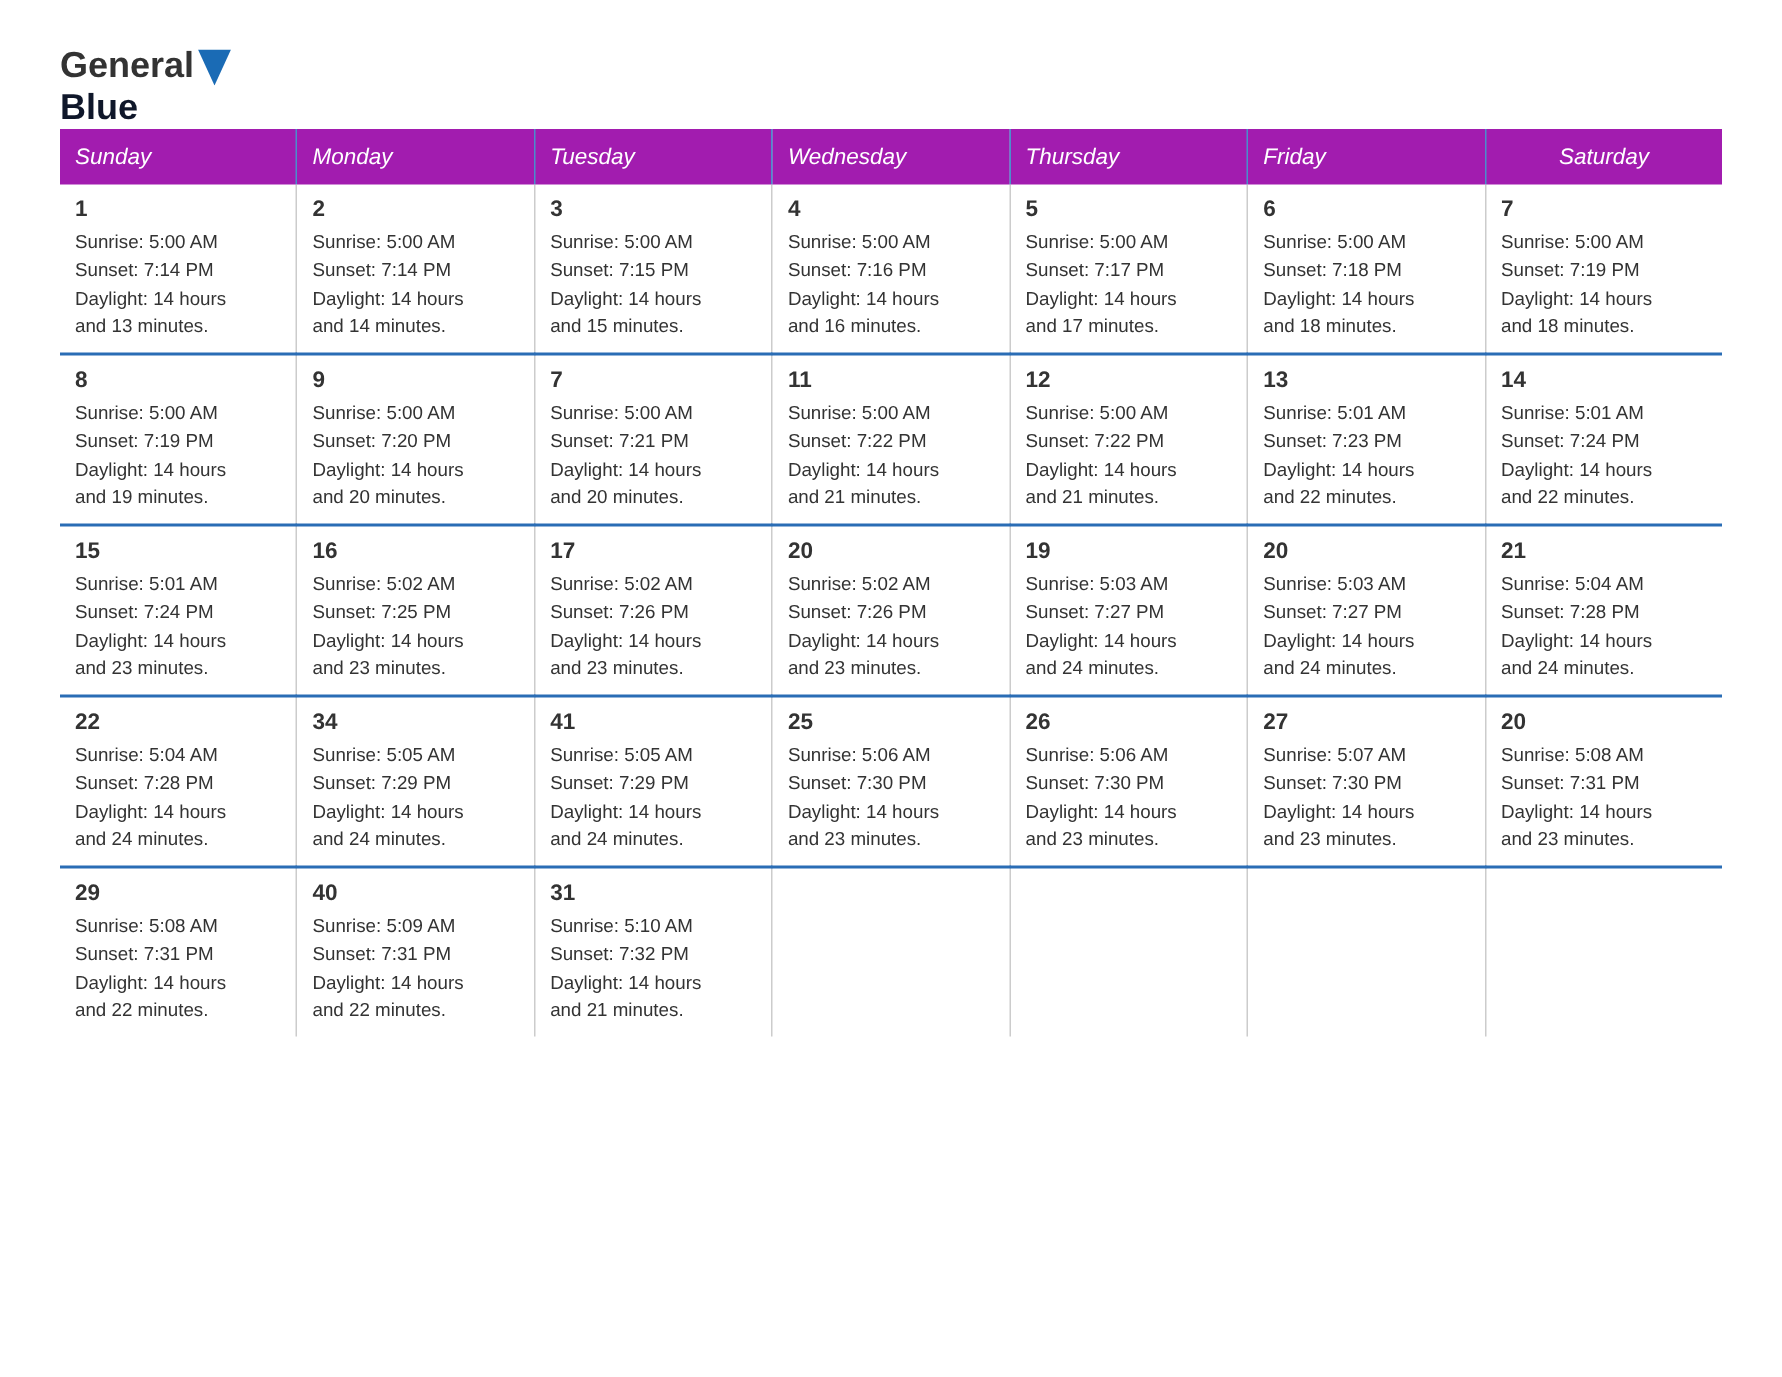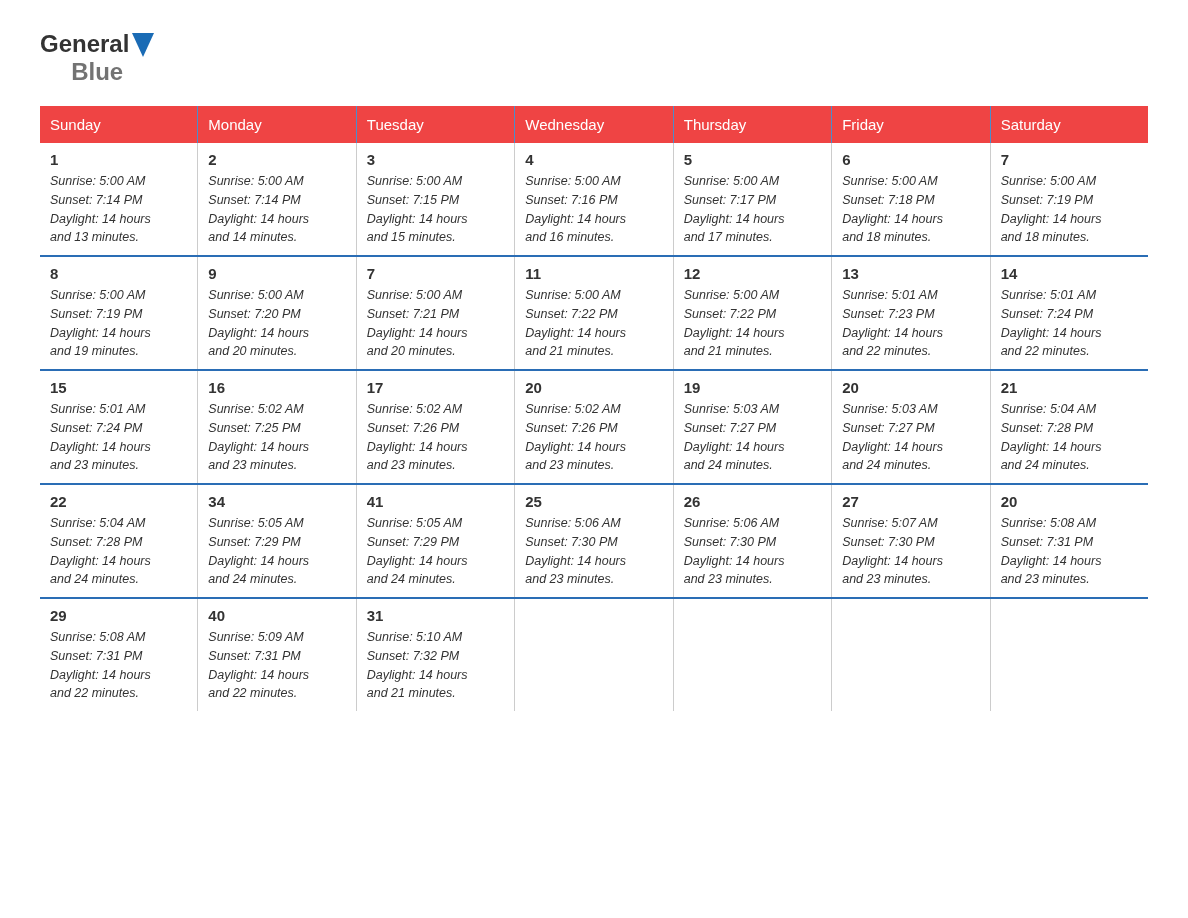--- a/index.html
+++ b/index.html
@@ -7,22 +7,20 @@
       font-family: Arial, sans-serif;
       background: #fff;
       padding: 30px 40px;
       width: 1188px;
       min-height: 918px;
     }
     .header {
       display: flex;
       justify-content: space-between;
       align-items: flex-start;
-      margin-bottom: 20px;
-      text-align: center;
     }
     .logo-wrapper {
       display: flex;
       flex-direction: column;
     }
     .logo-line1 {
       display: flex;
       align-items: center;
     }
     .title-block {
@@ -37,32 +35,34 @@
     .subtitle {
       font-size: 20px;
       color: #555;
       margin-top: 4px;
     }
     table {
       width: 100%;
       border-collapse: collapse;
     }
     thead tr {
-      background-color: #ef4444;
+      background-color: #a21caf;
       color: #fff;
+      font-style: italic;
     }
     thead th {
       padding: 10px 10px;
       text-align: left;
       font-size: 15px;
       font-weight: normal;
       border-right: 1px solid #4a8dcc;
     }
     thead th:last-child {
       border-right: none;
+      text-align: center;
     }
     tbody tr {
       border-top: 2px solid #2a6db5;
     }
     tbody tr:first-child {
       border-top: none;
     }
     tbody td {
       padding: 8px 10px;
       vertical-align: top;
@@ -78,39 +78,38 @@
     .day-num {
       font-size: 15px;
       font-weight: bold;
       display: block;
       margin-bottom: 4px;
     }
     .day-info {
       font-size: 12.5px;
       line-height: 1.5;
       color: #333;
-      font-style: italic;
     }
     .empty-cell {
       background: #fff;
     }
   </style>
 </head>
 <body>
 
 <div class="header">
   <div class="logo-wrapper">
     <div class="logo-line1">
       <span style="font-size:24px;font-weight:bold;color:#333;">General</span>
       <svg width="22" height="24" viewBox="0 0 22 24" style="margin-left:3px;margin-top:2px;">
         <polygon points="0,0 22,0 11,24" fill="#1a6bb5"></polygon>
       </svg>
     </div>
     <div>
-      <span style="font-size:24px;font-weight:bold;color:#737373;">Blue</span>
+      <span style="font-size:24px;font-weight:bold;color:#0f172a;">Blue</span>
     </div>
   </div>
   <div class="title-block">
     <div class="main-title"></div>
     <div class="subtitle"></div>
   </div>
 </div>
 
 <table>
   <thead>

